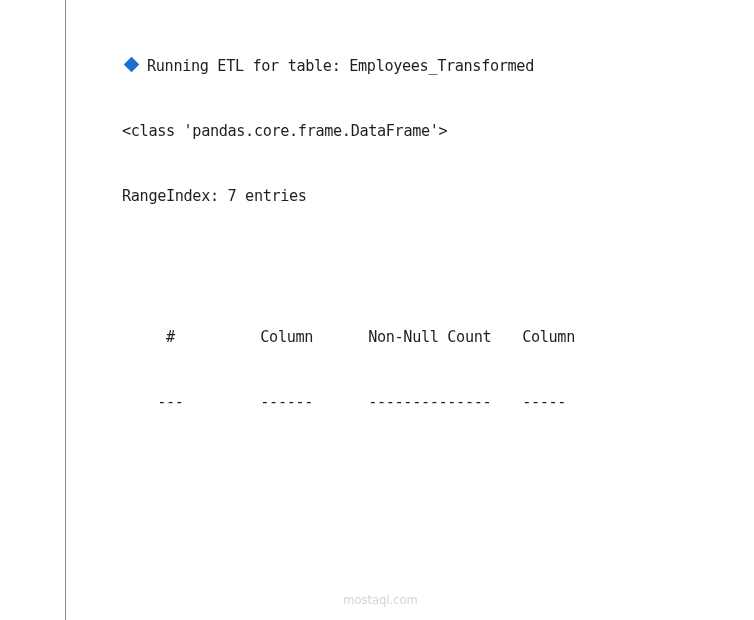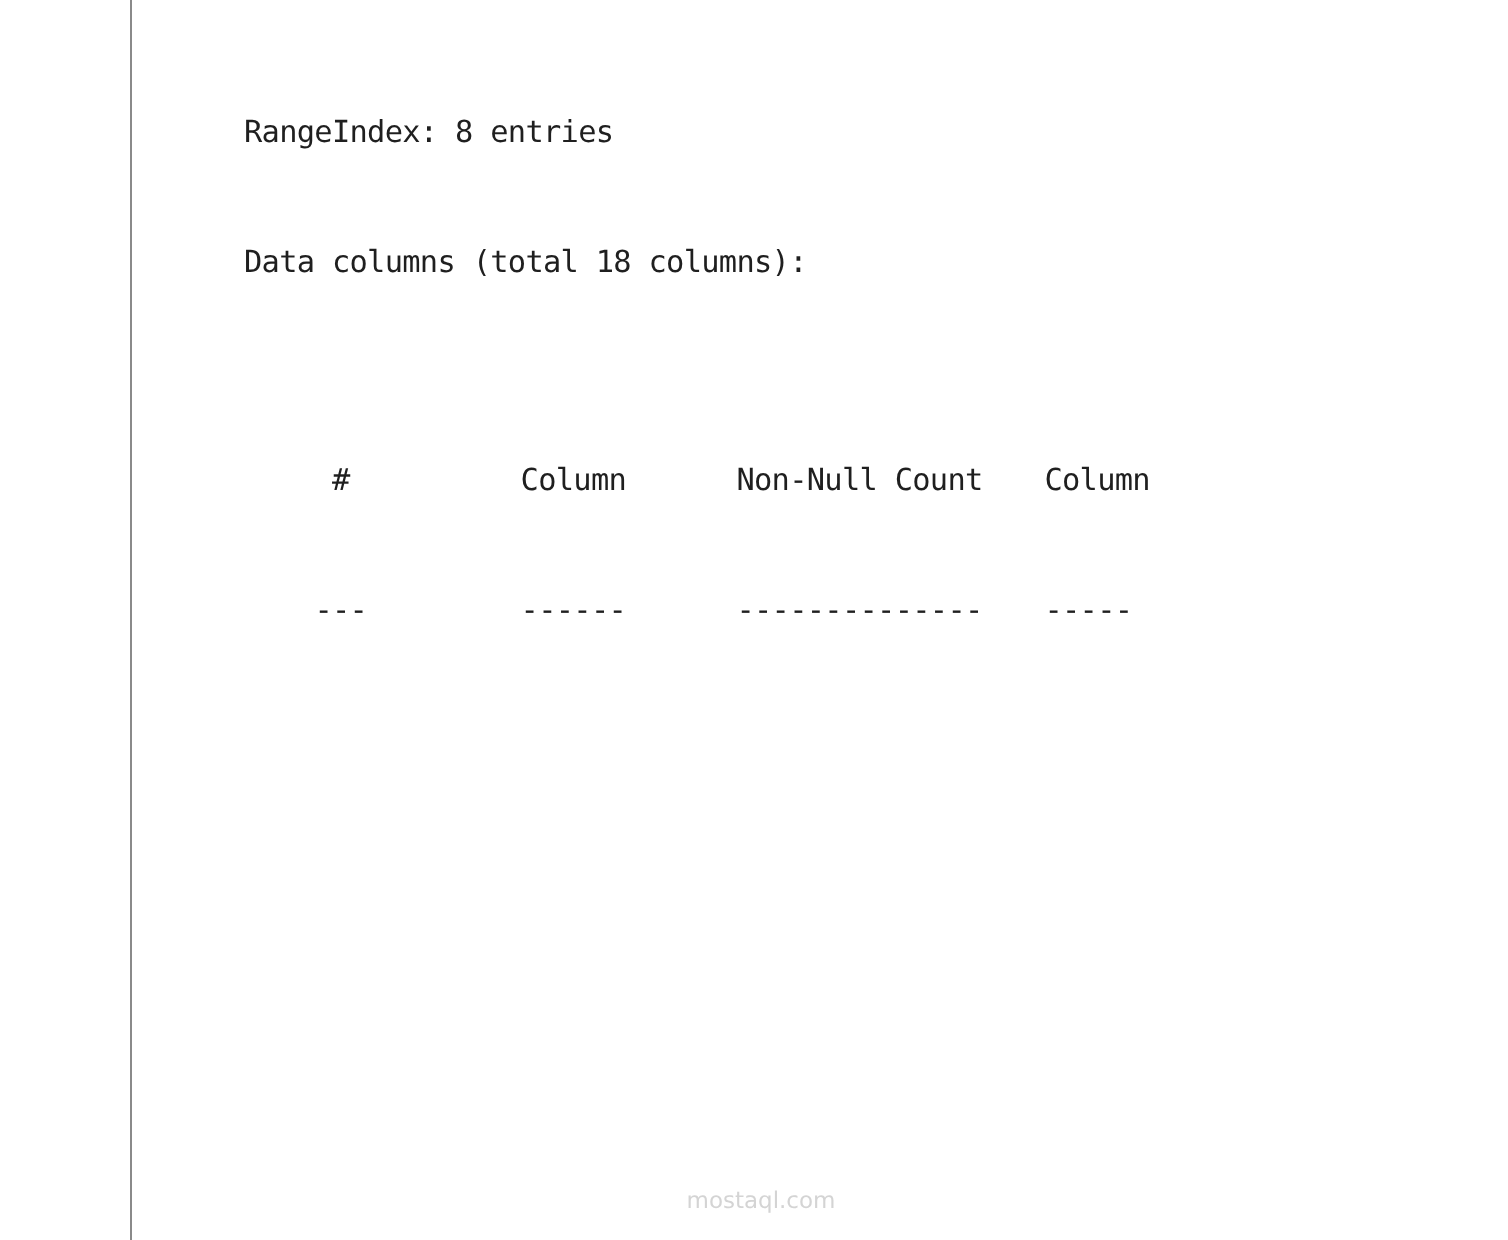--- a/index.html
+++ b/index.html
@@ -40,21 +40,21 @@
       background: #1a6fd1;
       transform: rotate(45deg);
       margin-left: 4px;
       margin-right: 10px;
       position: relative;
       top: -1px;
     }
     .row span { display: inline-block; }
     .c-idx { width: 48px; }
     .c-col { width: 163px; text-align: center; }
-    .c-nn  { width: 154px; }
+    .c-nn  { width: 154px; margin-top: 32px; }
     .watermark {
       position: absolute;
       left: 333px;
       top: 565px;
       width: 95px;
       text-align: center;
       font-family: "DejaVu Sans", sans-serif;
       color: #d9d9d9;
       pointer-events: none;
     }
@@ -71,22 +71,23 @@
       color: #d4d4d4;
       margin-top: 29px;
     }
   </style>
 </head>
 <body>
 
 <div class="cell-gutter-line"></div>
 
 <div class="output">
-  <div class="line">RangeIndex: 8 entries</div>
-  <div class="line">Data columns (total 18 columns):</div>
+  <div class="line"><span class="diamond"></span><span>Running ETL for table: Employees_Transformed</span></div>
+  <div class="line">&lt;class 'pandas.core.frame.DataFrame'&gt;</div>
+  <div class="line">RangeIndex: 7 entries</div>
 
   <div class="line row">
     <span class="c-idx"> #</span><span class="c-col">Column</span><span class="c-nn">Non-Null Count</span><span>Column</span>
   </div>
   <div class="line row">
     <span class="c-idx">---</span><span class="c-col">------</span><span class="c-nn">--------------</span><span>-----</span>
   </div>
 
   
   

